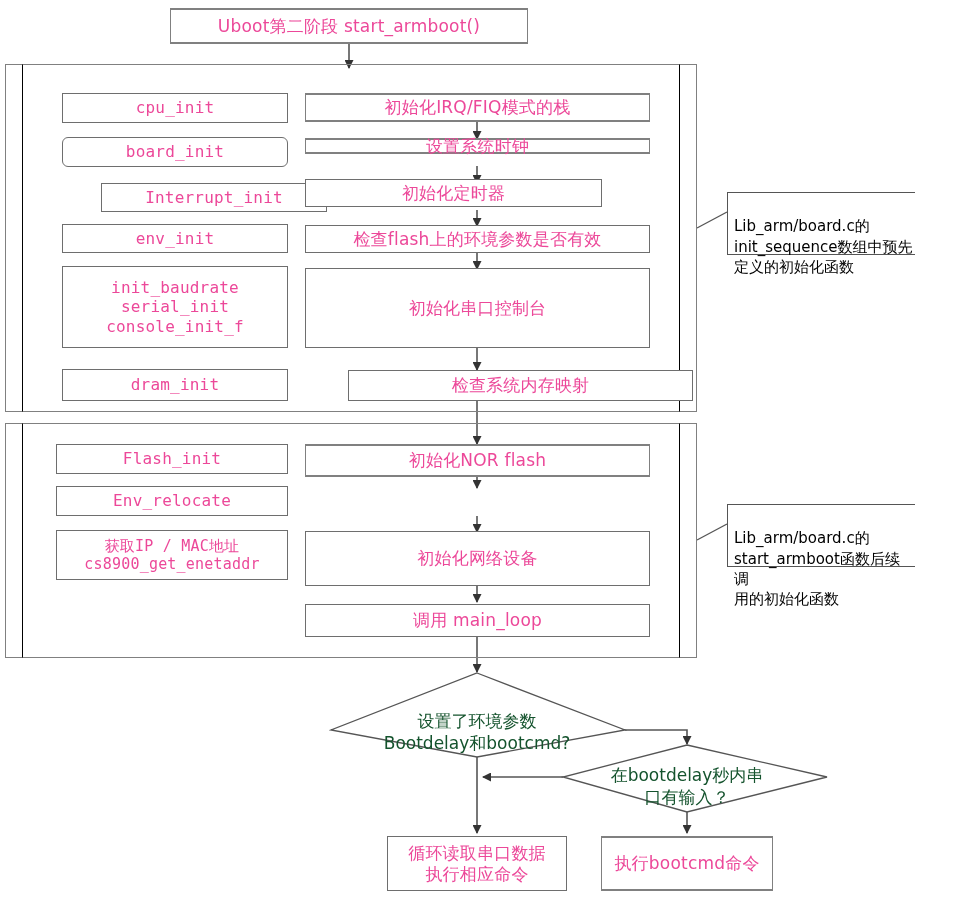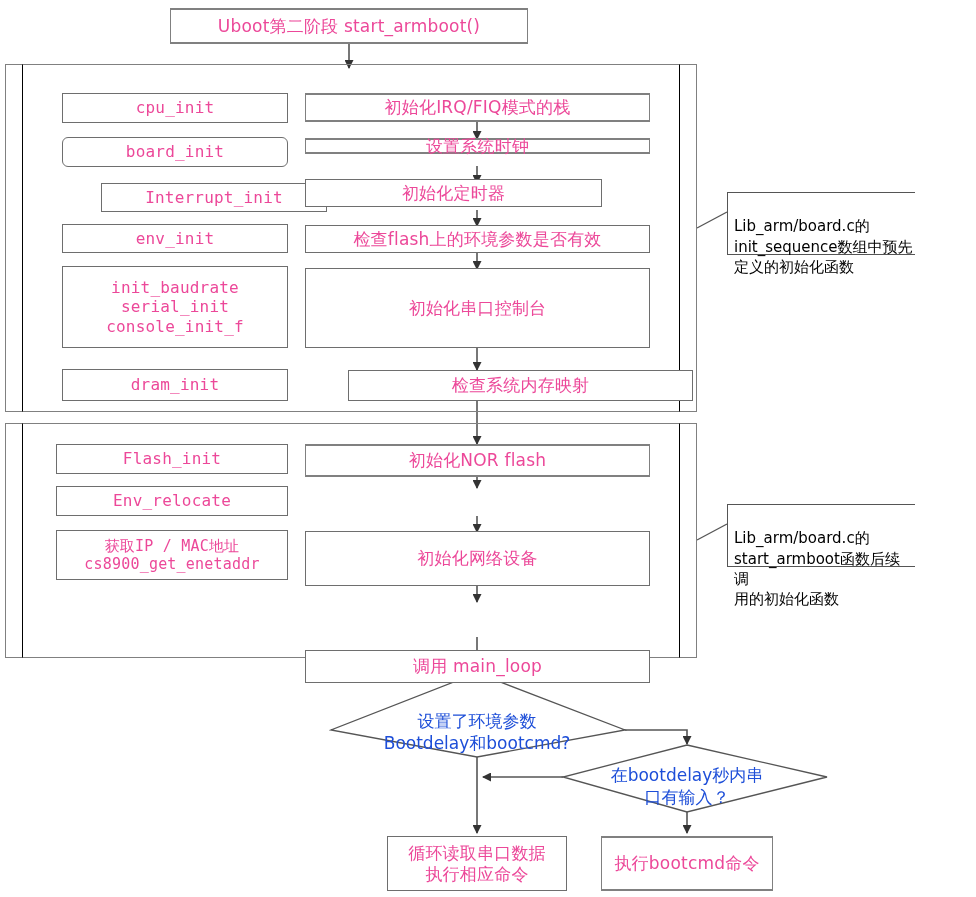--- a/index.html
+++ b/index.html
@@ -86,21 +86,21 @@
     position: absolute;
     left: 0;
     top: 0;
     width: 976px;
     height: 897px;
     pointer-events: none;
   }
   .diamond-label {
     position: absolute;
     text-align: center;
-    color: #1d4ed8;
+    color: #14532d;
     font-size: 17px;
     line-height: 1.25;
     white-space: pre-line;
     font-family: "DejaVu Sans", sans-serif;
   }
 </style>
 </head>
 <body>
 
 <div id="canvas">
@@ -216,21 +216,21 @@
 
   <div class="node shadow cjk" style="left:305px; top:444px; width:345px; height:33px;">
     <span>初始化NOR flash</span>
   </div>
   <div class="node shadow cjk" style="left:305px; top:487px; width:345px; height:29px;margin-top:48px;">
     <span>将环境参数读入内存指定位置</span>
   </div>
   <div class="node cjk" style="left:305px; top:531px; width:345px; height:55px;">
     <span>初始化网络设备</span>
   </div>
-  <div class="node cjk" style="left:305px; top:604px; width:345px; height:33px;margin-top:46px;">
+  <div class="node cjk" style="left:305px; top:604px; width:345px; height:33px;">
     <span>调用 main_loop</span>
   </div>
 
   <div class="callout" style="left:727px; top:504px; width:188px; height:63px;">
     <span>Lib_arm/board.c的
 start_armboot函数后续调
 用的初始化函数</span>
   </div>
 
   <div class="diamond-label" style="left:357px; top:690px; width:240px;">

